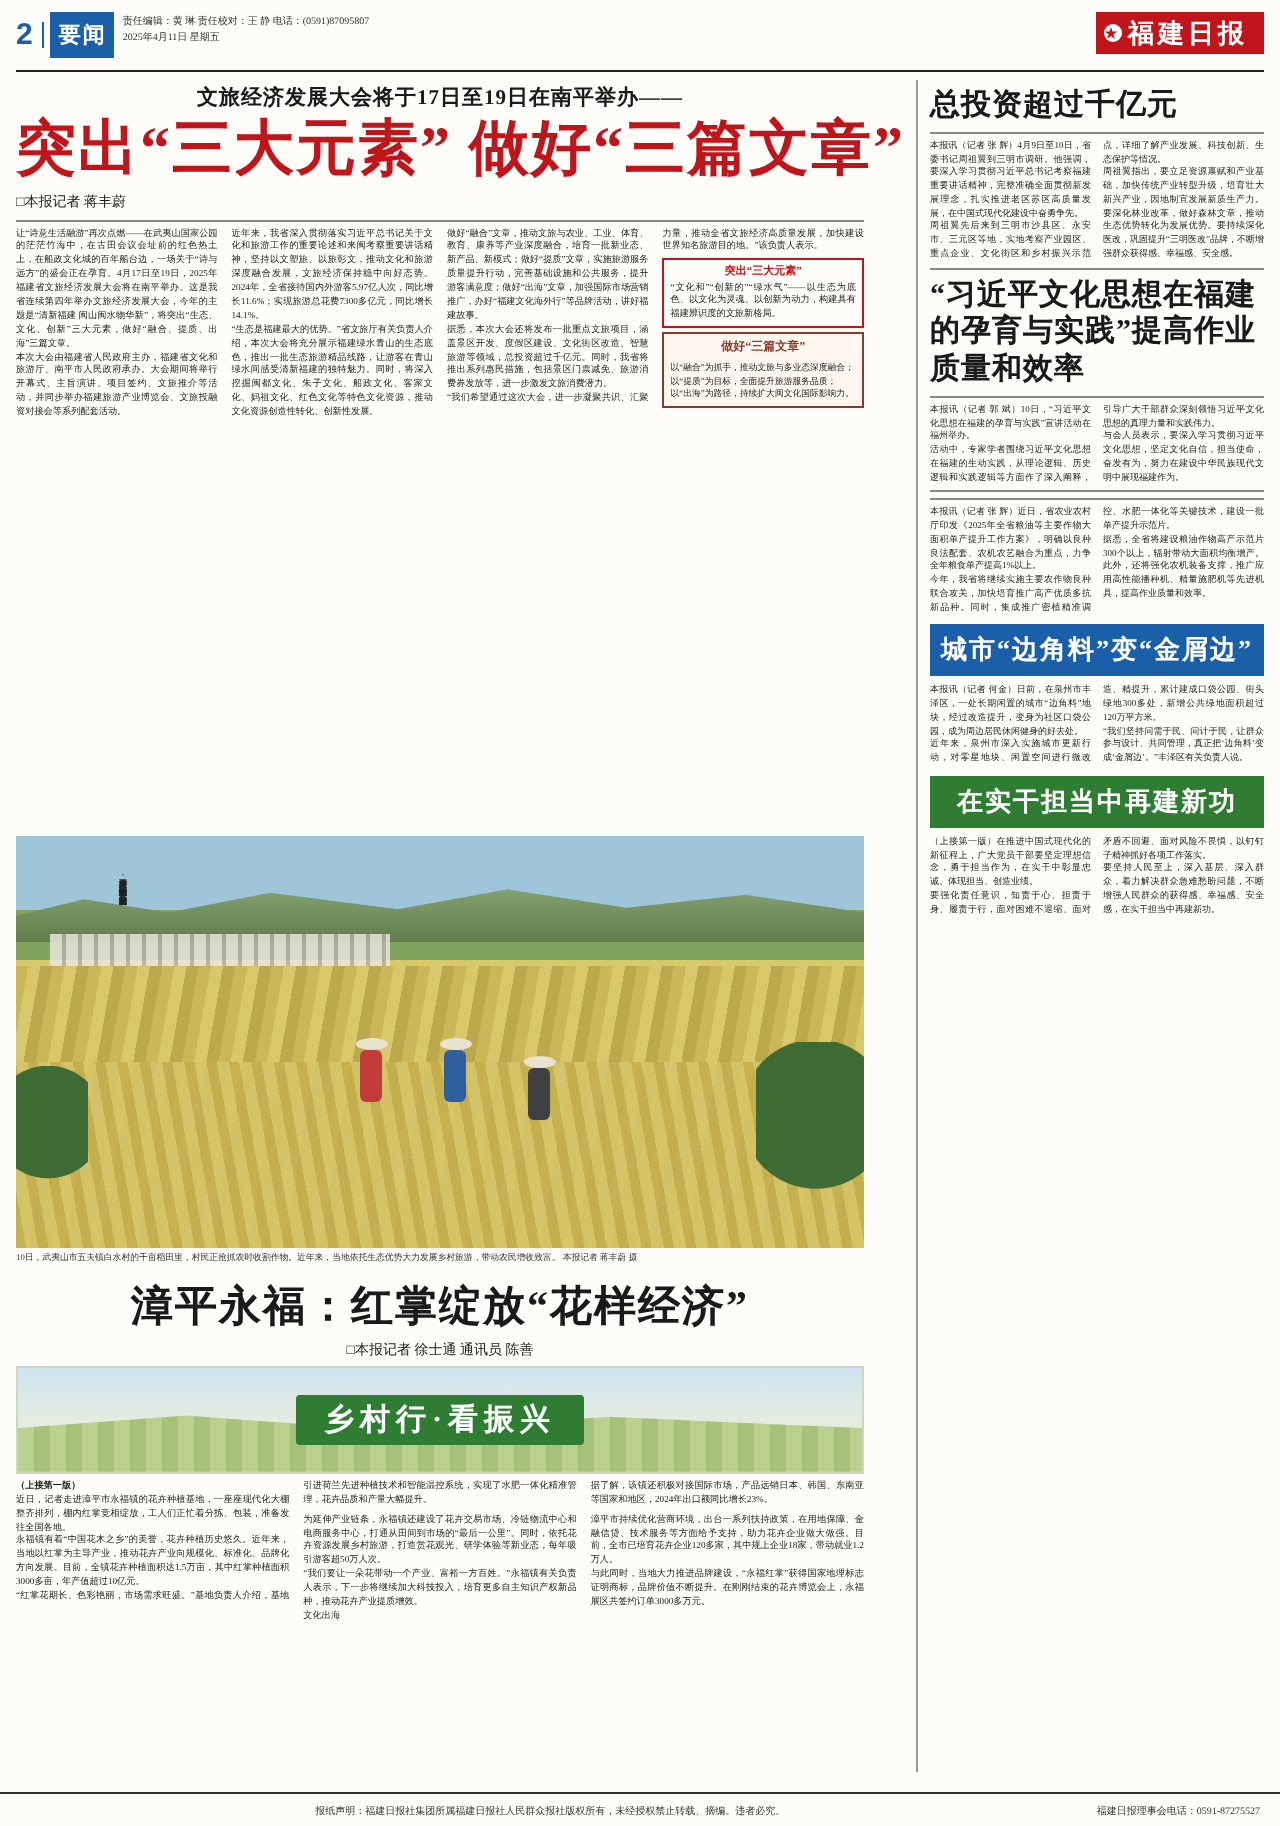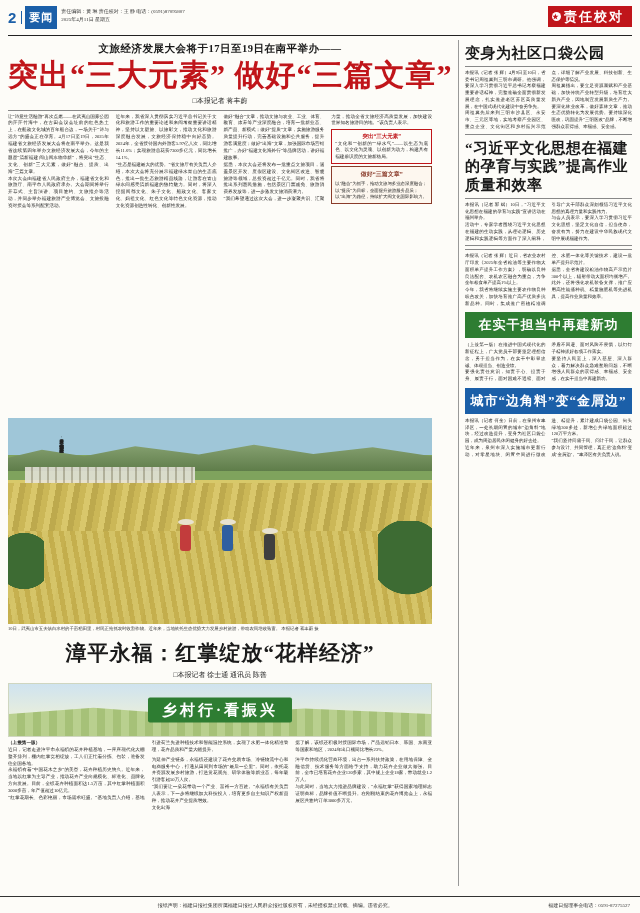--- a/index.html
+++ b/index.html
@@ -75,21 +75,21 @@
     font-family:"Liberation Serif",serif;
     font-weight:bold;
     font-size:30px;
     letter-spacing:1px;
     color:#c0151a;
     line-height:1.15;
     margin:2px 0 3px 0;
     white-space:nowrap;
   }
   .byline{
-    text-align:center;font-size:7px;margin-bottom:4px;
+    font-size:7px;margin-bottom:4px;
   }
   hr.rule{border:none;border-top:1px solid #888;margin:3px 0;}
   
   .cols4{
     column-count:4;column-gap:7px;
     font-size:4.6px;line-height:1.5;
     text-align:justify;
     color:#222;
     height:300px;
     overflow:hidden;
@@ -223,21 +223,21 @@
       <span class="num">2</span>
       <span class="bar"></span>
       <span class="sec">要闻</span>
     </div>
     <div class="mast-meta">
       <div>责任编辑：黄 琳    责任校对：王 静   电话：(0591)87095807</div>
       <div>2025年4月11日 星期五</div>
     </div>
     <div class="mast-logo">
       <span class="dot">★</span>
-      <span>责任校对</span>
+      <span>福建日报</span>
     </div>
   </div>
 
   <div class="body-grid">
 
     <div class="col-left">
 
       <div class="kicker">文旅经济发展大会将于17日至19日在南平举办——</div>
       <div class="headline">突出“三大元素” 做好“三篇文章”</div>
       <div class="byline">□本报记者 蒋丰蔚</div>
@@ -305,21 +305,21 @@
 据了解，该镇还积极对接国际市场，产品远销日本、韩国、东南亚等国家和地区，2024年出口额同比增长23%。</div>
         <span style="white-space:pre-wrap;">漳平市持续优化营商环境，出台一系列扶持政策，在用地保障、金融信贷、技术服务等方面给予支持，助力花卉企业做大做强。目前，全市已培育花卉企业120多家，其中规上企业18家，带动就业1.2万人。
 与此同时，当地大力推进品牌建设，“永福红掌”获得国家地理标志证明商标，品牌价值不断提升。在刚刚结束的花卉博览会上，永福展区共签约订单3000多万元。</span>
       </div>
 
     </div>
 
     <div class="col-right">
 
       <div>
-        <div class="r-head">变身为社区口袋公园</div>
+        <div class="r-head">总投资超过千亿元</div>
         <hr class="rule">
         <div class="r-text" style="white-space:pre-wrap;">本报讯（记者 张 辉）4月9日至10日，省委书记周祖翼到三明市调研。他强调，要深入学习贯彻习近平总书记考察福建重要讲话精神，完整准确全面贯彻新发展理念，扎实推进老区苏区高质量发展，在中国式现代化建设中奋勇争先。
 周祖翼先后来到三明市沙县区、永安市、三元区等地，实地考察产业园区、重点企业、文化街区和乡村振兴示范点，详细了解产业发展、科技创新、生态保护等情况。
 周祖翼指出，要立足资源禀赋和产业基础，加快传统产业转型升级，培育壮大新兴产业，因地制宜发展新质生产力。要深化林业改革，做好森林文章，推动生态优势转化为发展优势。要持续深化医改，巩固提升“三明医改”品牌，不断增强群众获得感、幸福感、安全感。</div>
       </div>
 
       <hr class="rule">
 
       <div>
         <div class="r-head">“习近平文化思想在福建的孕育与实践”提高作业质量和效率</div>
@@ -333,33 +333,33 @@
 
       <div>
         <hr class="rule">
         <div class="r-text" style="white-space:pre-wrap;">本报讯（记者 张 辉）近日，省农业农村厅印发《2025年全省粮油等主要作物大面积单产提升工作方案》，明确以良种良法配套、农机农艺融合为重点，力争全年粮食单产提高1%以上。
 今年，我省将继续实施主要农作物良种联合攻关，加快培育推广高产优质多抗新品种。同时，集成推广密植精准调控、水肥一体化等关键技术，建设一批单产提升示范片。
 据悉，全省将建设粮油作物高产示范片300个以上，辐射带动大面积均衡增产。此外，还将强化农机装备支撑，推广应用高性能播种机、精量施肥机等先进机具，提高作业质量和效率。</div>
       </div>
 
 
       <div>
+        <div class="r-banner">城市“边角料”变“金屑边”</div>
+        <div class="r-text" style="white-space:pre-wrap;">本报讯（记者 何金）日前，在泉州市丰泽区，一处长期闲置的城市“边角料”地块，经过改造提升，变身为社区口袋公园，成为周边居民休闲健身的好去处。
+近年来，泉州市深入实施城市更新行动，对零星地块、闲置空间进行微改造、精提升，累计建成口袋公园、街头绿地300多处，新增公共绿地面积超过120万平方米。
+“我们坚持问需于民、问计于民，让群众参与设计、共同管理，真正把‘边角料’变成‘金屑边’。”丰泽区有关负责人说。</div>
+      </div>
+
+      <div>
         <div class="r-banner green">在实干担当中再建新功</div>
         <div class="r-text" style="white-space:pre-wrap;">（上接第一版）在推进中国式现代化的新征程上，广大党员干部要坚定理想信念，勇于担当作为，在实干中彰显忠诚、体现担当、创造业绩。
 要强化责任意识，知责于心、担责于身、履责于行，面对困难不退缩、面对矛盾不回避、面对风险不畏惧，以钉钉子精神抓好各项工作落实。
 要坚持人民至上，深入基层、深入群众，着力解决群众急难愁盼问题，不断增强人民群众的获得感、幸福感、安全感，在实干担当中再建新功。</div>
       </div>
 
-      <div>
-        <div class="r-banner">城市“边角料”变“金屑边”</div>
-        <div class="r-text" style="white-space:pre-wrap;">本报讯（记者 何金）日前，在泉州市丰泽区，一处长期闲置的城市“边角料”地块，经过改造提升，变身为社区口袋公园，成为周边居民休闲健身的好去处。
-近年来，泉州市深入实施城市更新行动，对零星地块、闲置空间进行微改造、精提升，累计建成口袋公园、街头绿地300多处，新增公共绿地面积超过120万平方米。
-“我们坚持问需于民、问计于民，让群众参与设计、共同管理，真正把‘边角料’变成‘金屑边’。”丰泽区有关负责人说。</div>
-      </div>
-
     </div>
   </div>
 
   <div class="footer">
     <div class="left">报纸声明：福建日报社集团所属福建日报社人民群众报社版权所有，未经授权禁止转载、摘编。违者必究。</div>
     <div class="right">福建日报理事会电话：0591-87275527</div>
   </div>
 
 </div>
 

